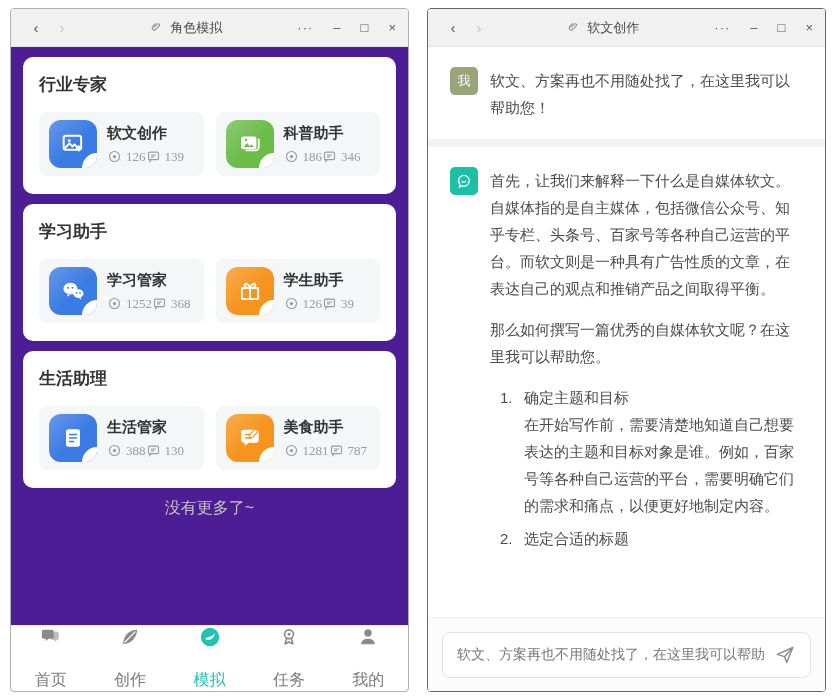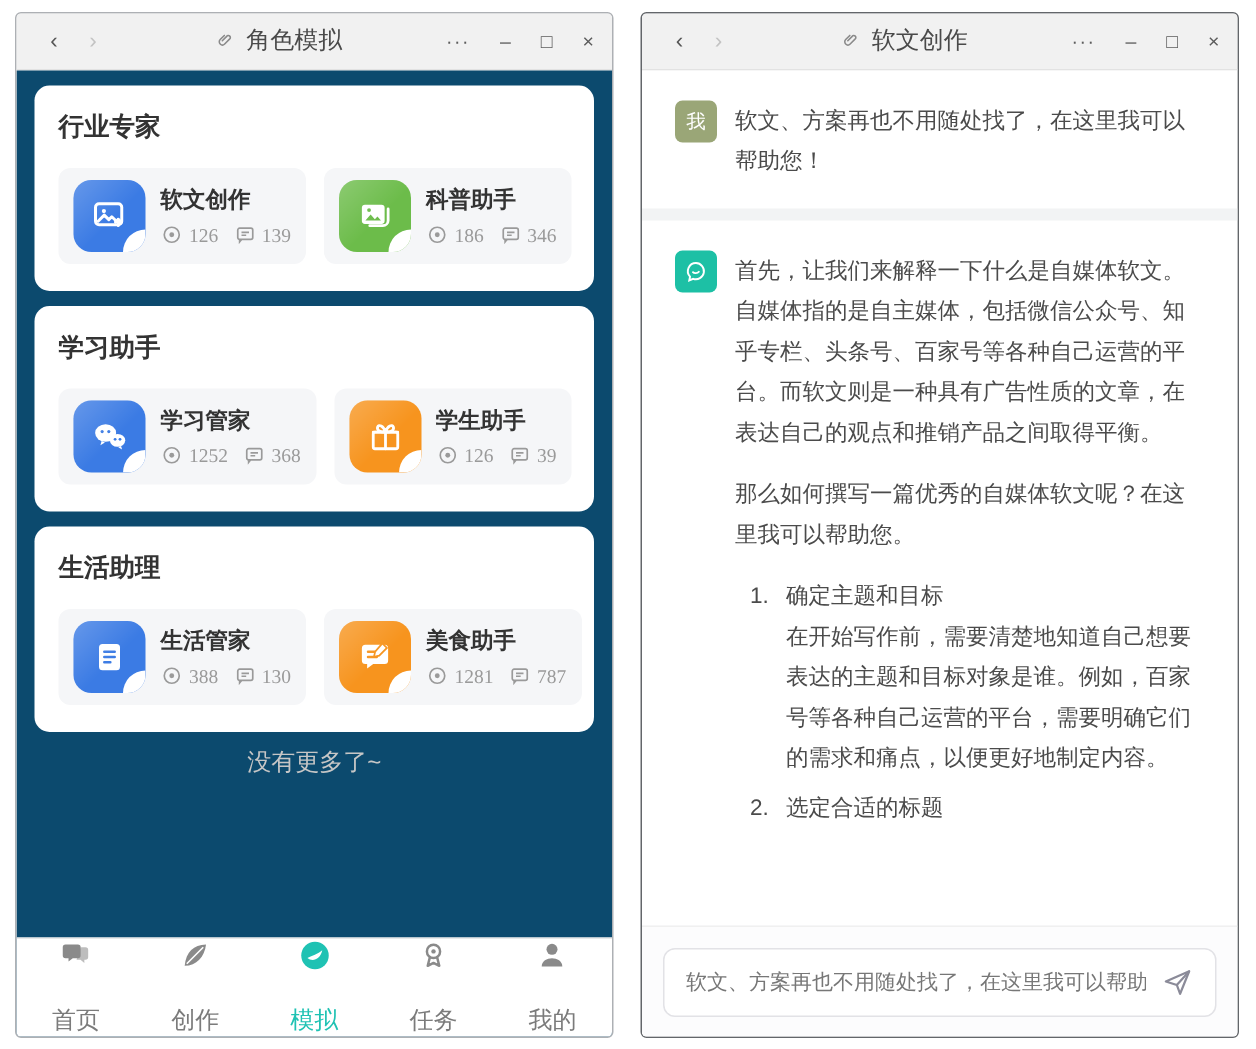--- a/index.html
+++ b/index.html
@@ -11,43 +11,43 @@
             display:flex; flex-direction:column; }
   .window.left  { left:10px;  width:399px; }
   .window.right { left:427px; width:399px; border-color:#63666a; }
 
   
   .titlebar { flex:0 0 38px; background:#f1f1f1; border-bottom:1px solid #e2e2e2;
               display:flex; align-items:center; padding:0 12px; }
   .nav-btn { width:26px; text-align:center; font-size:15px; color:#555; cursor:default; }
   .nav-btn.fwd { color:#c3c3c3; }
   .title-center { flex:1; display:flex; align-items:center; justify-content:center; gap:6px;
-                  color:#4a4a4a; font-size:16px; }
+                  color:#4a4a4a; font-size:13px; }
   .controls { display:flex; align-items:center; gap:20px; color:#5c5c5c; font-size:13px; }
   .controls span { cursor:default; }
   .ctl-more { letter-spacing:1px; }
 
   
-  .app-body { flex:1; background:#0c4a6e; position:relative; overflow:hidden;
+  .app-body { flex:1; background:#4c1d95; position:relative; overflow:hidden;
               display:flex; flex-direction:column; }
   .sections { flex:1; padding:10px 12px 0; overflow:hidden; }
   .section { background:#fff; border-radius:10px; padding:16px 16px 18px; margin-bottom:10px; }
   .section-title { font-size:17px; font-weight:bold; color:#333; margin-bottom:16px; }
   .cards { display:flex; gap:12px; }
   .card { flex:1; background:#f5f6f8; border-radius:8px; padding:8px 10px;
           display:flex; align-items:center; gap:10px; cursor:pointer; }
   .app-icon { width:48px; height:48px; border-radius:12px; flex:0 0 auto; position:relative;
               display:flex; align-items:center; justify-content:center; overflow:hidden; }
   .app-icon::before { content:""; position:absolute; inset:0;
               background:linear-gradient(135deg, rgba(255,255,255,.22), rgba(255,255,255,0) 55%); }
   .app-icon .curl { position:absolute; right:0; bottom:0; width:15px; height:15px;
               background:#fff; border-top-left-radius:100%; }
   .card-info { min-width:0; }
   .card-name { font-size:15px; font-weight:bold; color:#333; margin-bottom:6px; }
-  .stats { display:flex; align-items:center; gap:10px; color:#9a9a9a; font-size:13px; }
+  .stats { display:flex; align-items:center; color:#9a9a9a; font-size:13px; }
   .stat { display:flex; align-items:center; gap:4px; }
   .stat-num { font-family:"Liberation Serif",serif; }
   .end-text { text-align:center; color:#c6c6c6; font-size:16px; margin-top:10px; }
 
   .tabbar { flex:0 0 54px; background:#fff; border-top:1px solid #e9e9e9; display:flex; }
   .tab { flex:1; display:flex; flex-direction:column; align-items:center; justify-content:space-between;
          gap:3px; font-size:16px; color:#7b7b7b; cursor:pointer; }
   .tab.active { color:#1fc2b3;gap:22px; }
 
   

